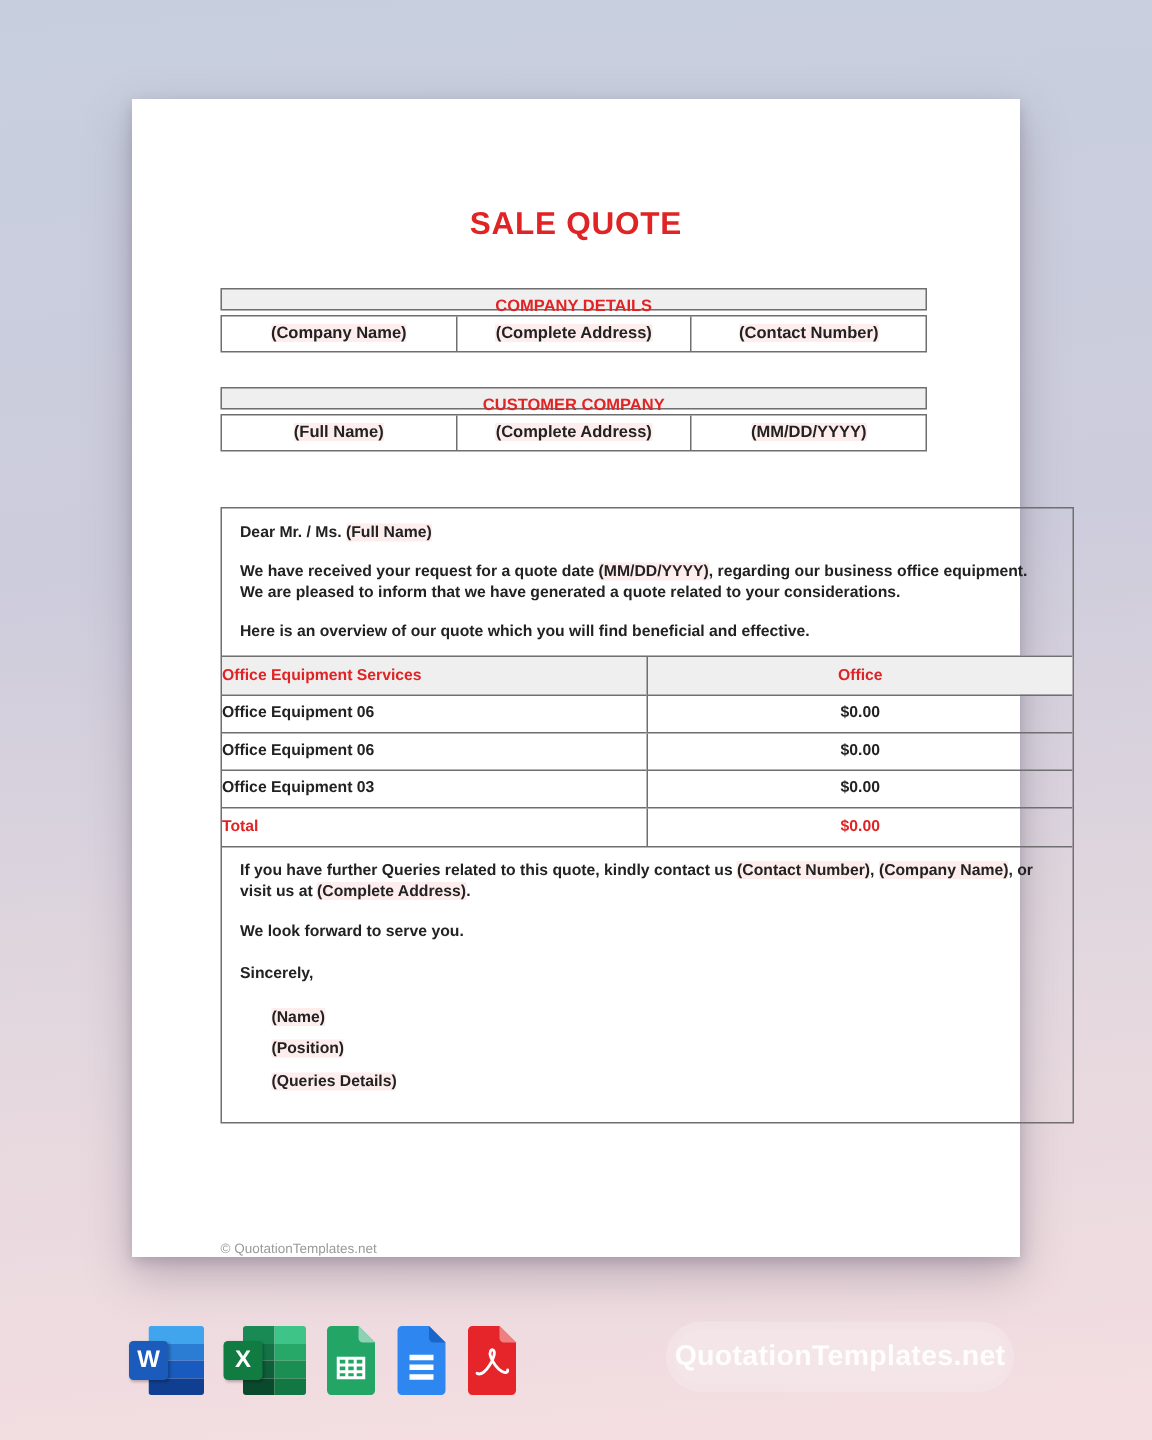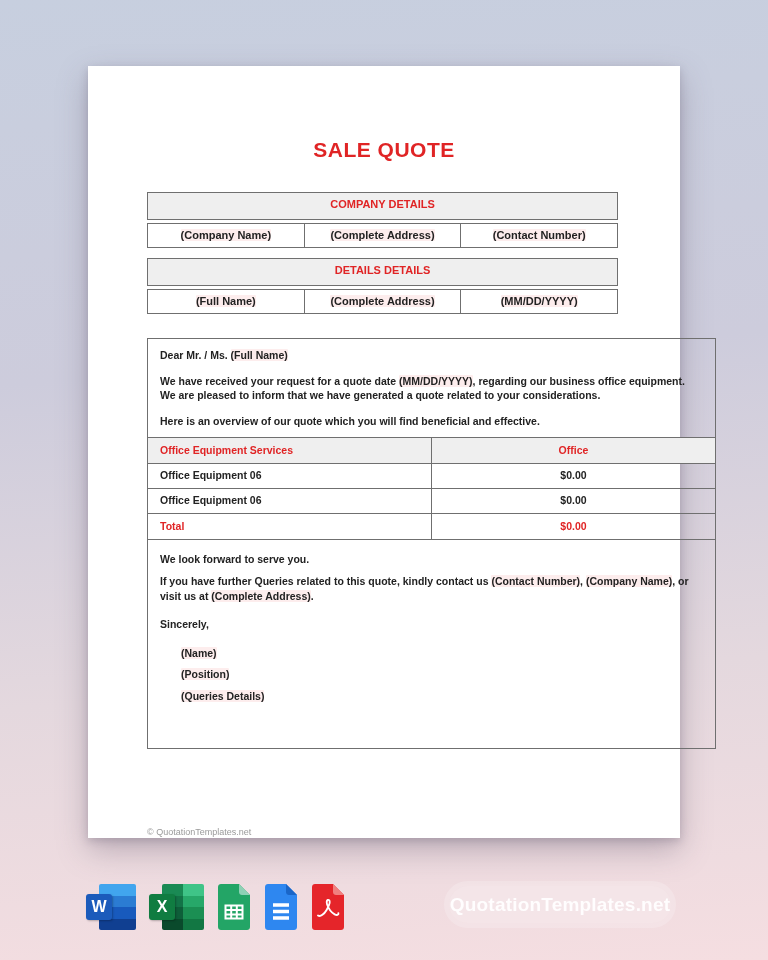--- a/index.html
+++ b/index.html
@@ -18,21 +18,21 @@
   }
   .doc-title {
     position:absolute; top:72px; left:0; width:100%;
     text-align:center; font-size:21px; font-weight:700; letter-spacing:0.5px;
     color:#e02425;
   }
 
   
   .ptable { position:absolute; left:59px; width:471px; }
   .ptable .hdr {
-    border:1px solid #6f6f6f; background:#efefef; height:28px; line-height:23px;
+    border:1px solid #6f6f6f; background:#efefef; height:15px; line-height:23px;
     text-align:center; color:#e02425; font-weight:700; font-size:11px;
   }
   .ptable .prow { display:flex; margin-top:3px; border:1px solid #6f6f6f; height:25px; }
   .ptable .pcell {
     flex:1; border-left:1px solid #6f6f6f; text-align:center; line-height:23px;
     font-weight:700; font-size:11px; color:#222;
   }
   .ptable .pcell:first-child { border-left:none; }
   .t-company { top:126px; }
   .t-customer { top:192px; }
@@ -49,21 +49,21 @@
   .letter p.first { margin-top:9px; }
   .letter p.pre-table { margin-bottom:8px; }
   .letter p.sig { margin-top:7px;padding-left:21px; }
   .letter p.sig-first { margin-top:14px; }
 
   table.quote { width:100%; border-collapse:collapse; table-layout:fixed; }
   table.quote td {
     border-top:1px solid #6f6f6f; height:25px; font-size:10.5px; color:#222;
     padding:0;
   }
-  table.quote td.c1 { padding-left:12px; text-align:left; font-weight:600; }
+  table.quote td.c1 { text-align:left; font-weight:600; }
   table.quote td.c2 { border-left:1px solid #6f6f6f; text-align:center; font-weight:600; }
   table.quote tr.qhdr td { background:#efefef; color:#e02425; font-weight:700; height:26px; }
   table.quote tr.qtotal td { color:#e02425; font-weight:700; border-bottom:1px solid #6f6f6f; height:26px; }
 
   .copyright {
     position:absolute; left:59px; top:761px; width:471px; text-align:left;
     font-size:9px; color:#9a9a9a; font-weight:400;
   }
 
   
@@ -108,21 +108,21 @@
   <div class="ptable t-company">
     <div class="hdr">COMPANY DETAILS</div>
     <div class="prow">
       <div class="pcell"><span class="hl">(Company Name)</span></div>
       <div class="pcell"><span class="hl">(Complete Address)</span></div>
       <div class="pcell"><span class="hl">(Contact Number)</span></div>
     </div>
   </div>
 
   <div class="ptable t-customer">
-    <div class="hdr">DETAILS DETAILS</div>
+    <div class="hdr">CUSTOMER COMPANY</div>
     <div class="prow">
       <div class="pcell"><span class="hl">(Full Name)</span></div>
       <div class="pcell"><span class="hl">(Complete Address)</span></div>
       <div class="pcell"><span class="hl">(MM/DD/YYYY)</span></div>
     </div>
   </div>
 
   <div class="letter">
     <p class="first"><span>Dear Mr. / Ms. </span><span class="hl">(Full Name)</span></p>
     <p><span>We have received your request for a quote date </span><span class="hl">(MM/DD/YYYY)</span><span>, regarding our business office equipment. We are pleased to inform that we have generated a quote related to your considerations.</span></p>
@@ -135,29 +135,33 @@
         <td class="c2">Office</td>
       </tr>
       <tr>
         <td class="c1">Office Equipment 06</td>
         <td class="c2">$0.00</td>
       </tr>
       <tr>
         <td class="c1">Office Equipment 06</td>
         <td class="c2">$0.00</td>
       </tr>
+      <tr>
+        <td class="c1">Office Equipment 03</td>
+        <td class="c2">$0.00</td>
+      </tr>
       <tr class="qtotal">
         <td class="c1">Total</td>
         <td class="c2">$0.00</td>
       </tr>
     </tbody>
       </table>
 
+    <p style="margin-top:8px;"><span>If you have further Queries related to this quote, kindly contact us </span><span class="hl">(Contact Number)</span><span>, </span><span class="hl">(Company Name)</span><span>, or visit us at </span><span class="hl">(Complete Address)</span><span>.</span></p>
     <p style="margin-top:12px;">We look forward to serve you.</p>
-    <p style="margin-top:8px;"><span>If you have further Queries related to this quote, kindly contact us </span><span class="hl">(Contact Number)</span><span>, </span><span class="hl">(Company Name)</span><span>, or visit us at </span><span class="hl">(Complete Address)</span><span>.</span></p>
     <p style="margin-top:13px;">Sincerely,</p>
     <p class="sig sig-first"><span class="hl">(Name)</span></p>
     <p class="sig"><span class="hl">(Position)</span></p>
     <p class="sig"><span class="hl">(Queries Details)</span></p>
   </div>
 
   <div class="copyright">© QuotationTemplates.net</div>
 </div>
 
 <div class="icons-bar">

